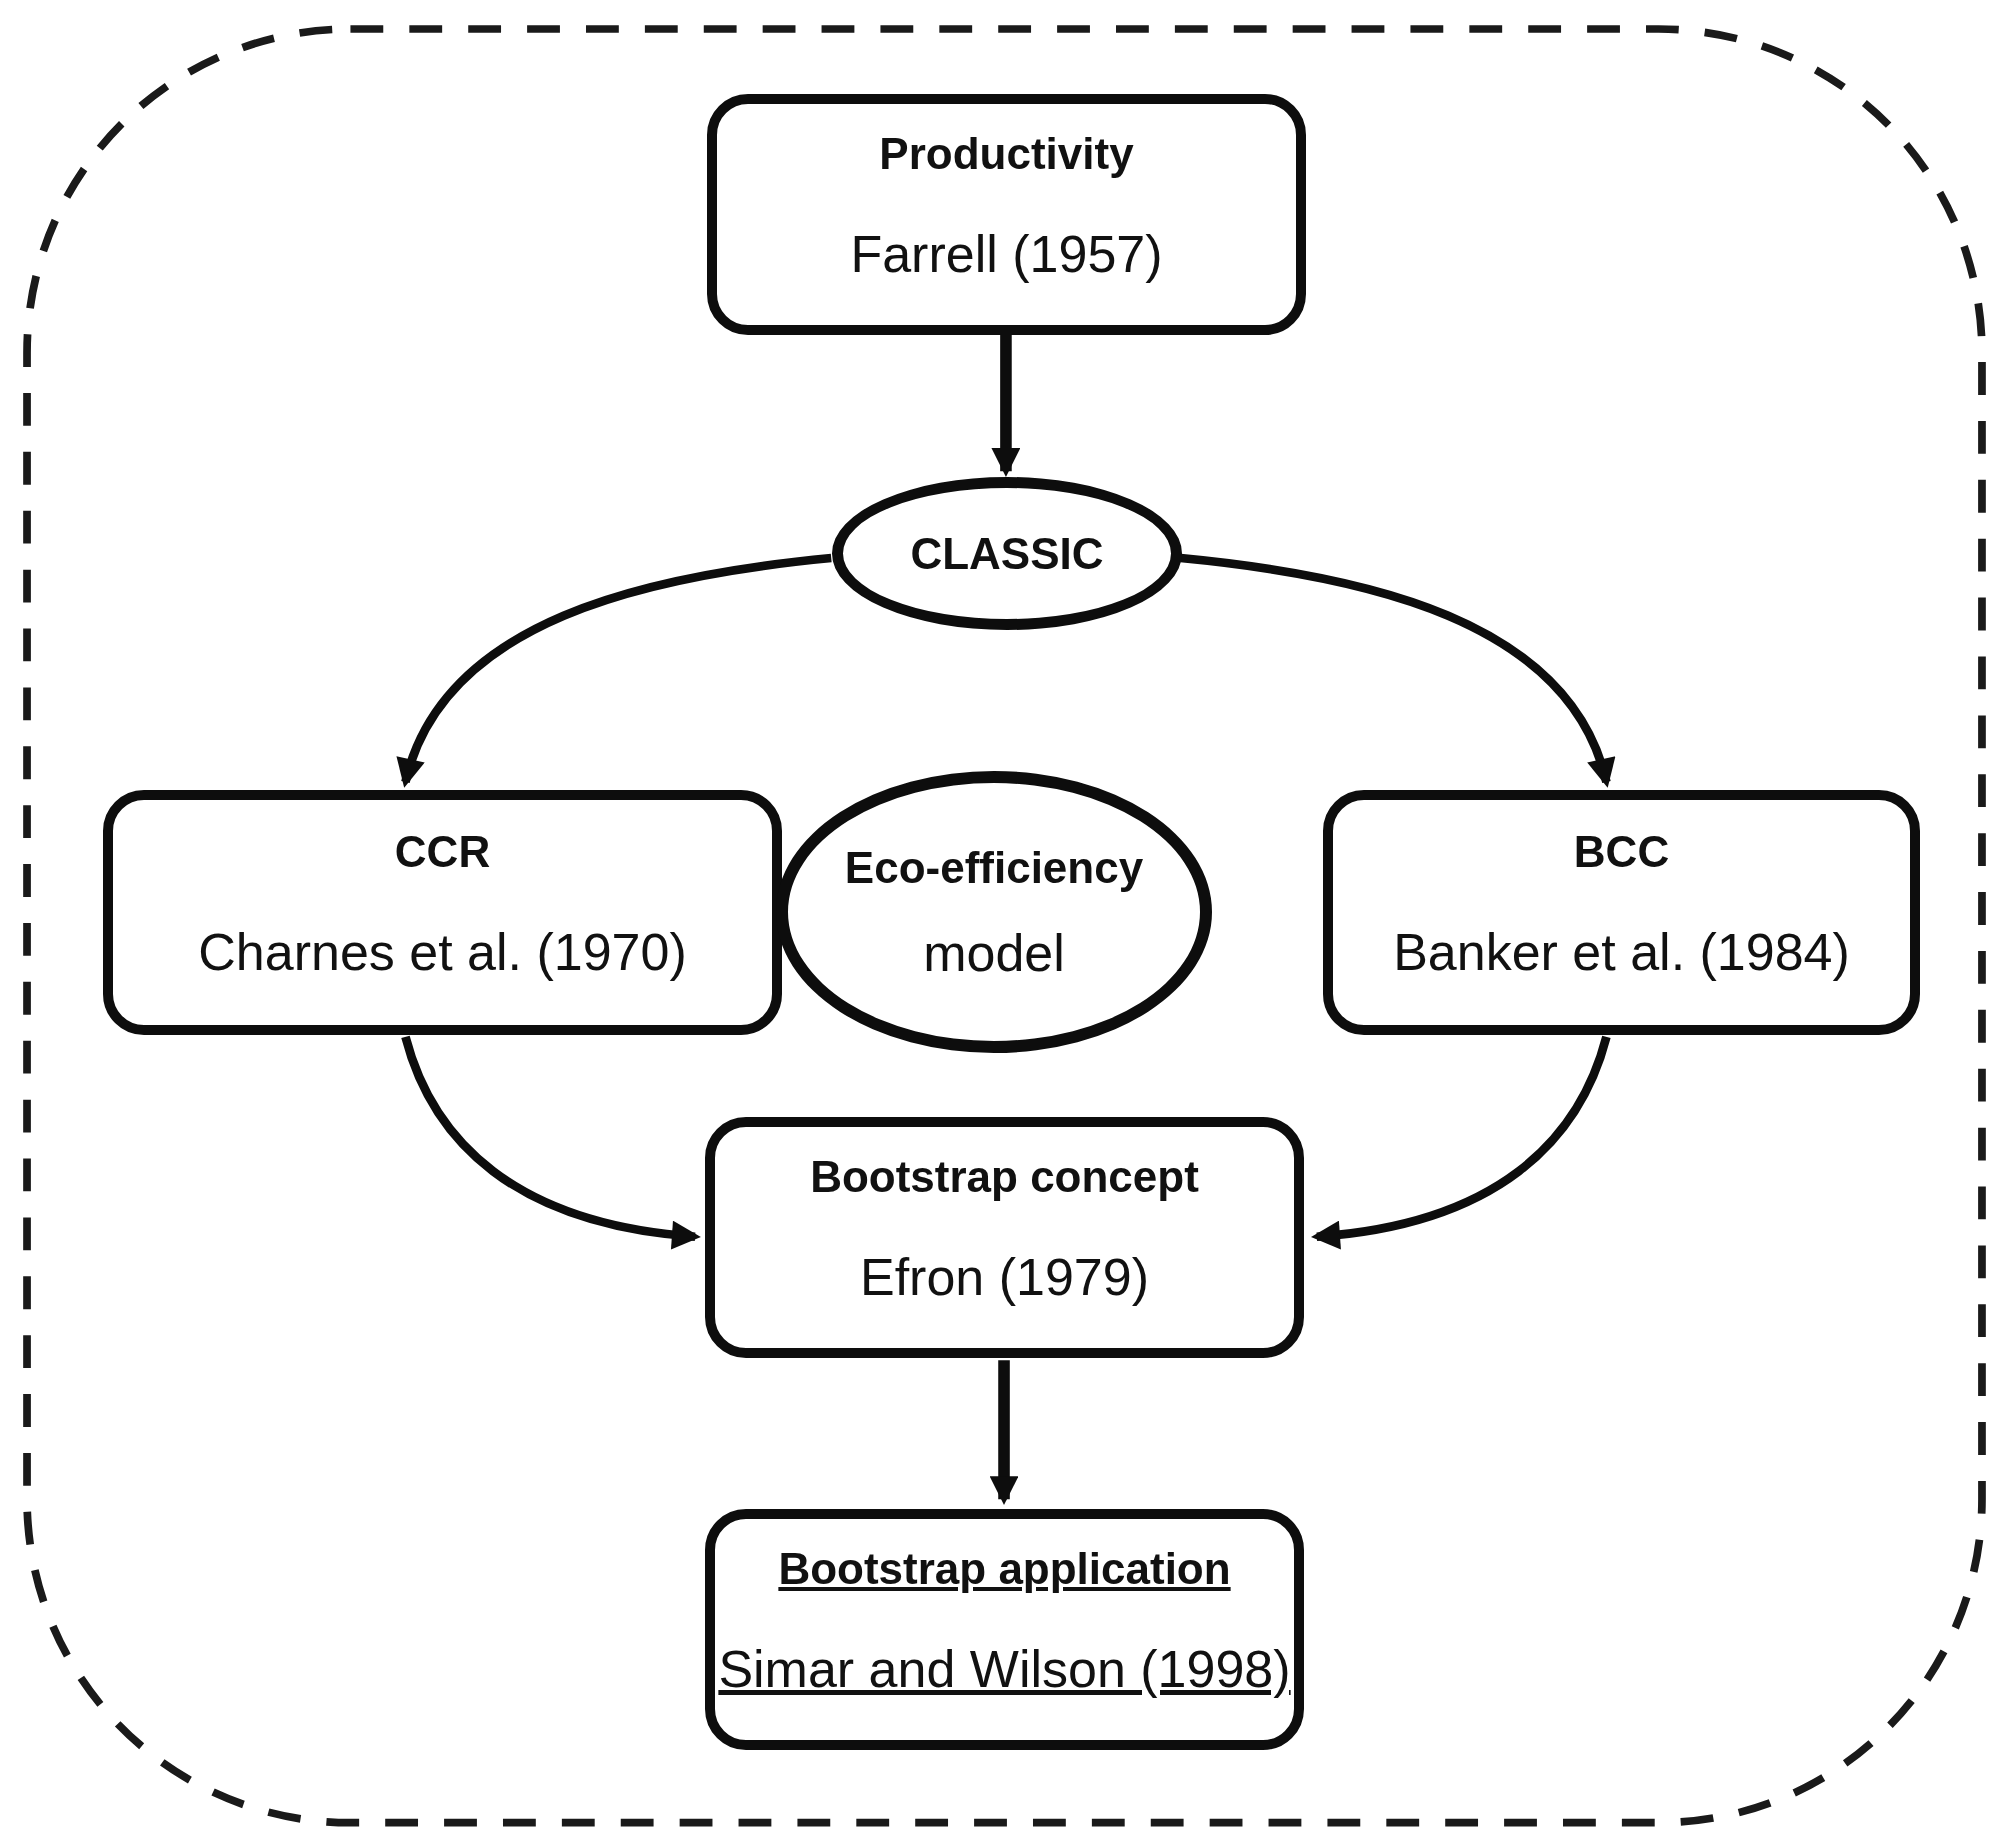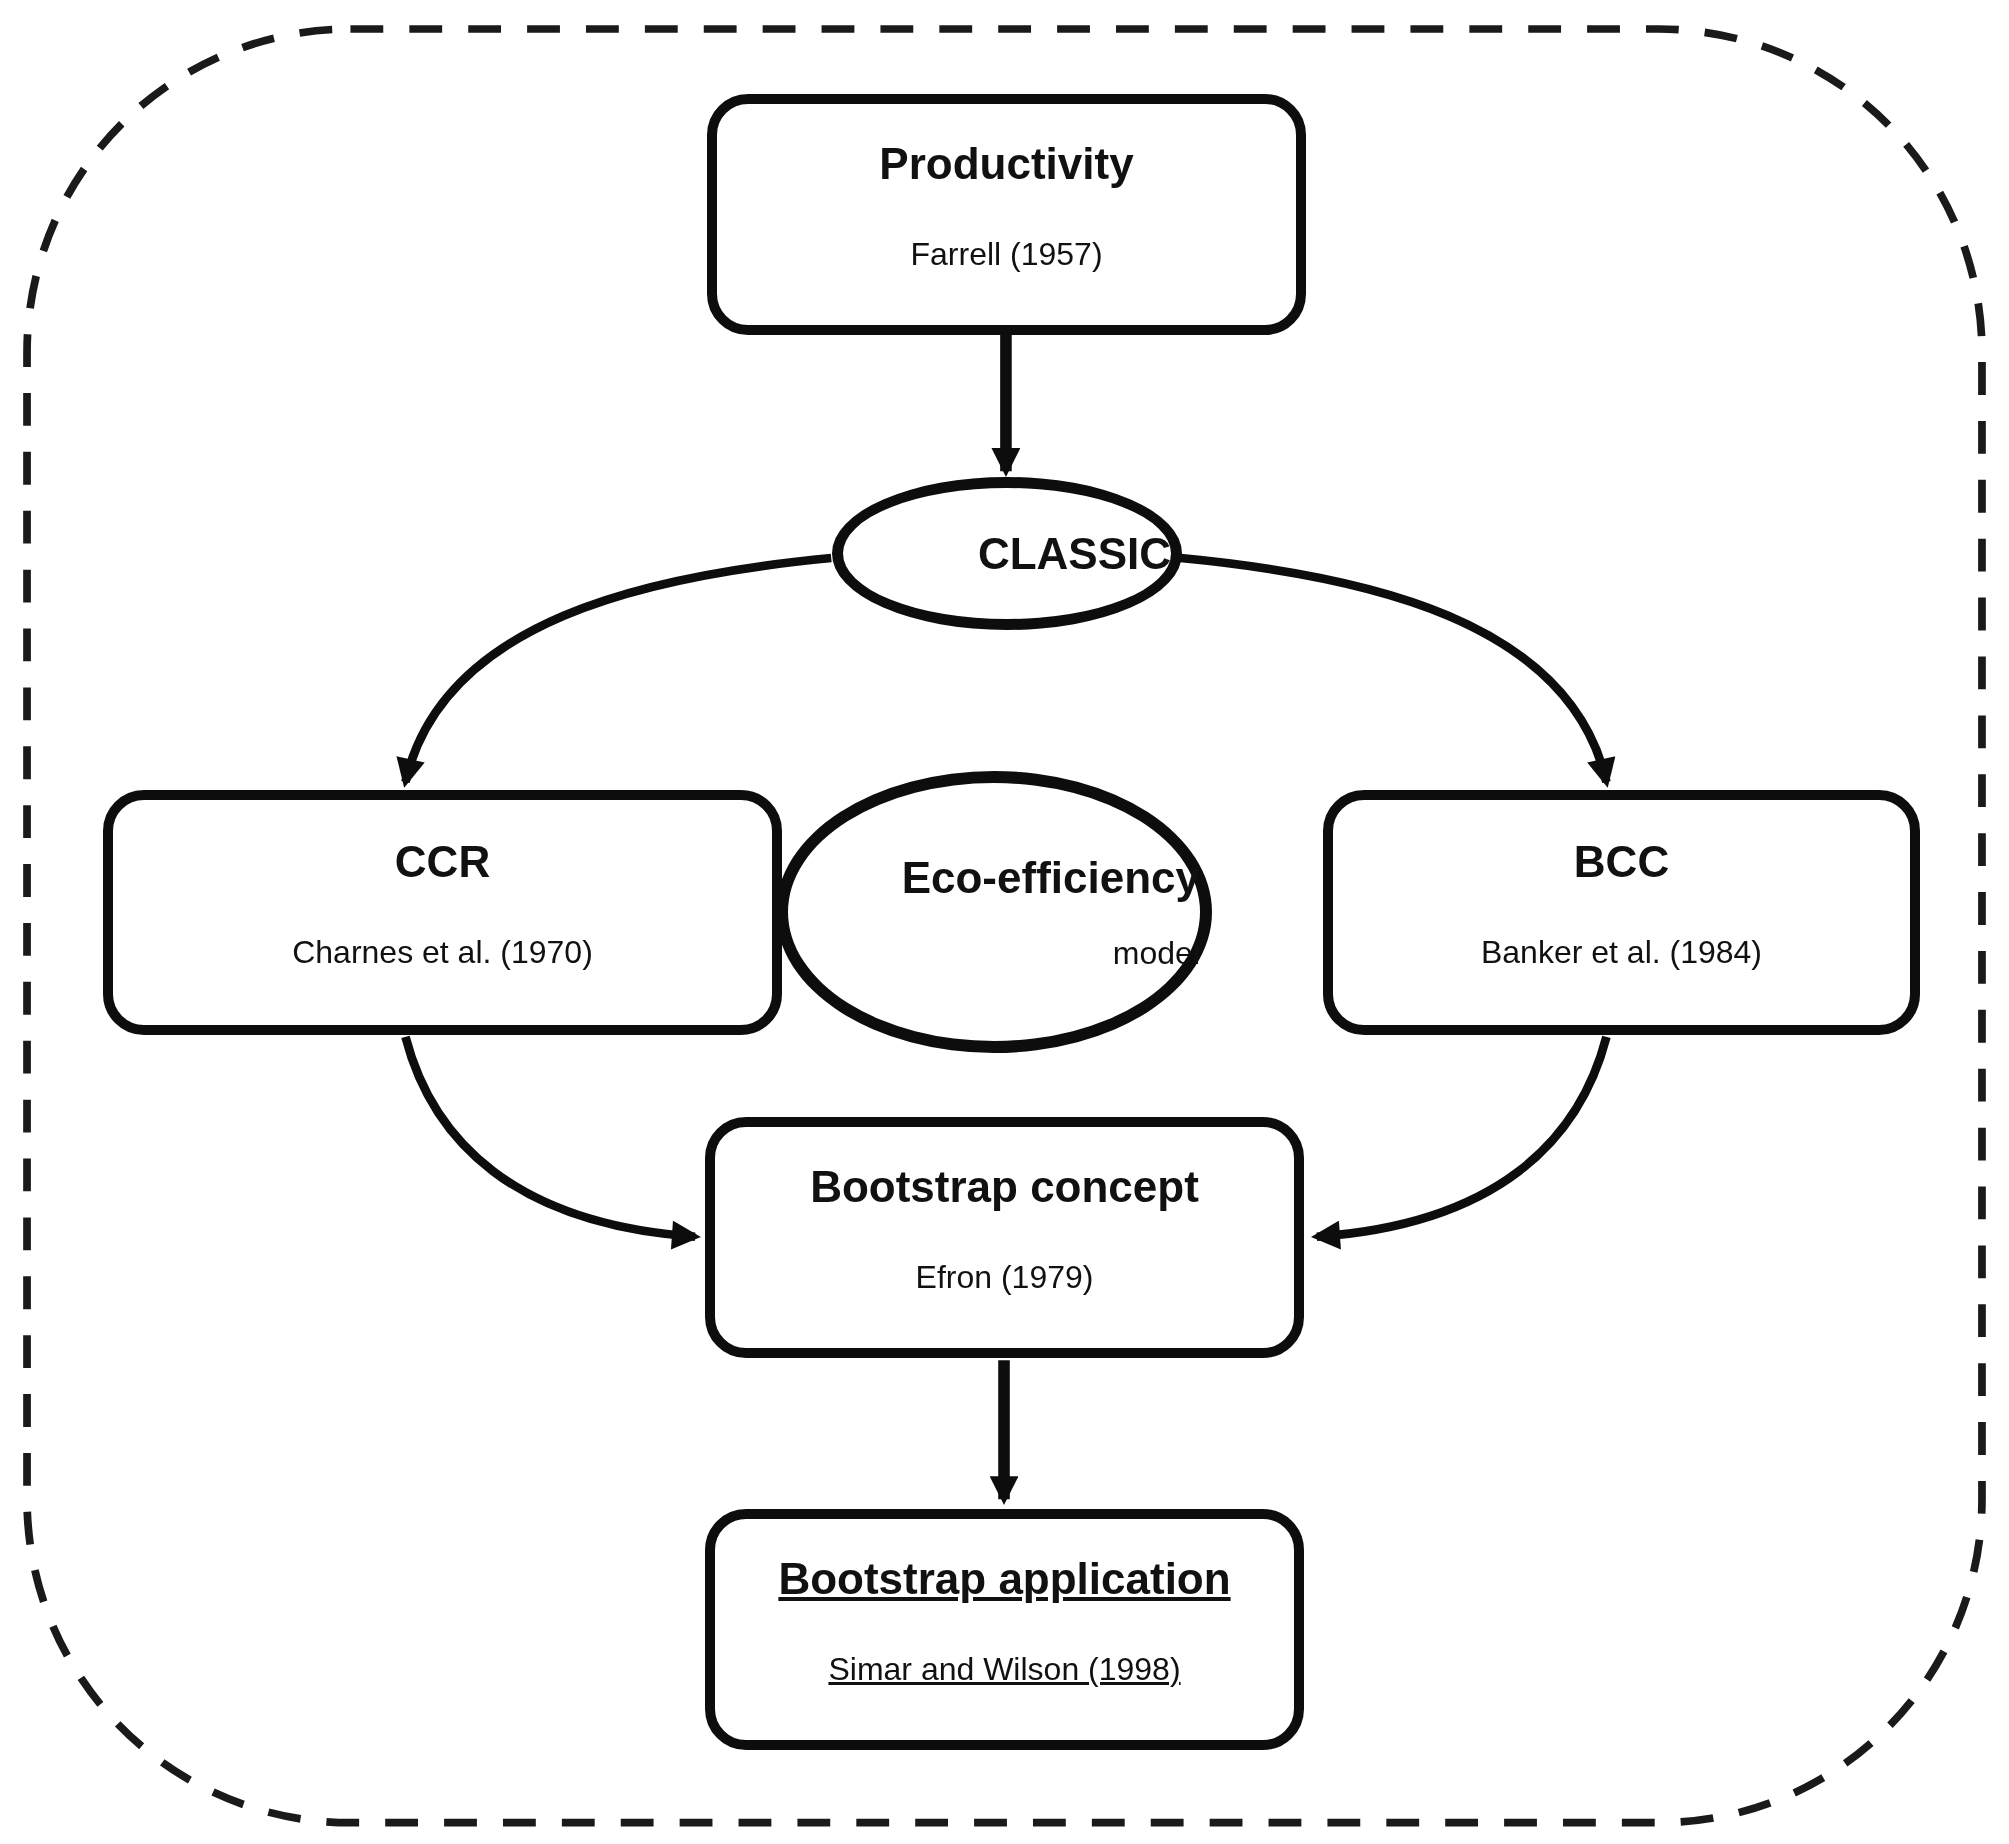--- a/index.html
+++ b/index.html
@@ -34,30 +34,29 @@
     text-align: center;
   }
   .box {
     border: 10.6px solid #0d0d0d;
     border-radius: 41px;
     gap: 52px;
     padding-bottom: 17.4px;
   }
   .ellipse {
     border-radius: 50%;
-    align-items: flex-end;
   }
   .title {
     font-size: 44px;
     font-weight: 700;
     line-height: 1;
     white-space: nowrap;
   }
   .subtitle {
-    font-size: 32px;
+    font-size: 52px;
     font-weight: 400;
     line-height: 1;
     white-space: nowrap;
   }
   
   .n-productivity { left: 707px;  top: 94px;   width: 599px; height: 241px; }
   .n-classic     { left: 832px;  top: 477px;  width: 350px; height: 153px;
                    border: 11.6px solid #0d0d0d; padding-bottom: 0; gap: 0; }
   .n-ccr         { left: 103px;  top: 790px;  width: 679px; height: 245px; }
   .n-eco         { left: 776px;  top: 771px;  width: 436px; height: 282px;

